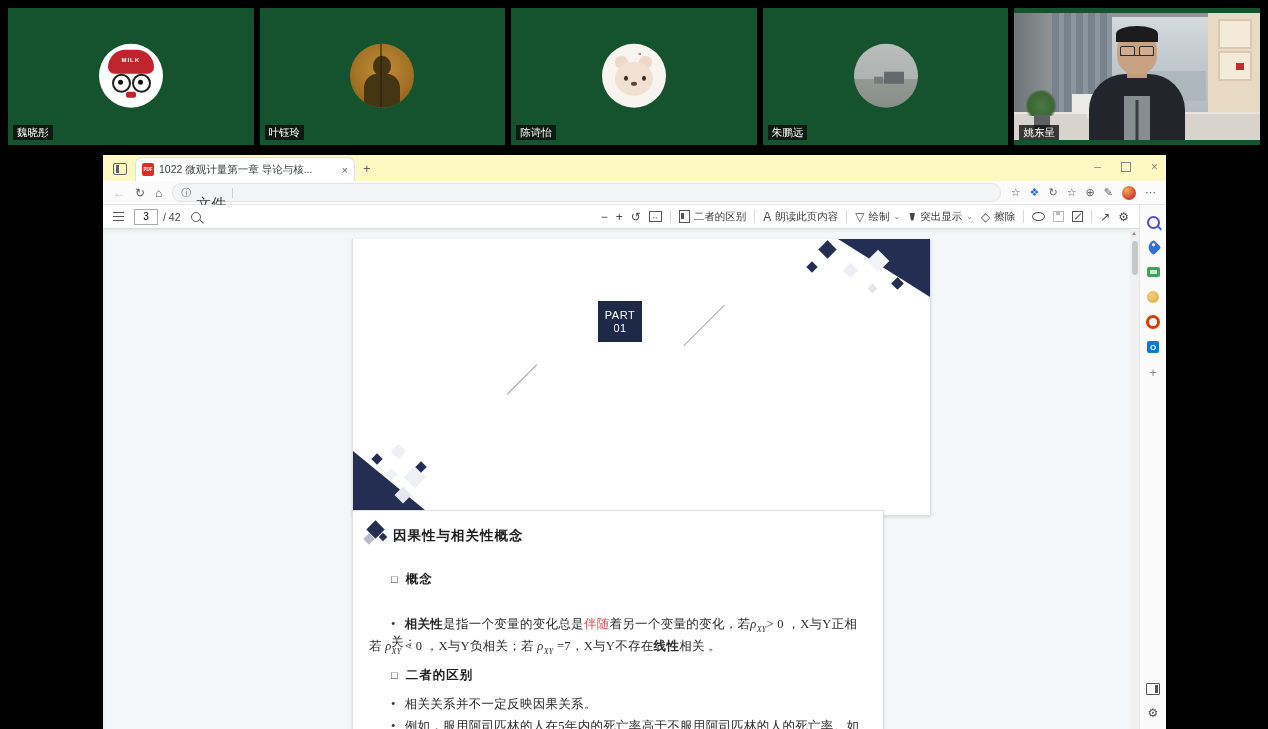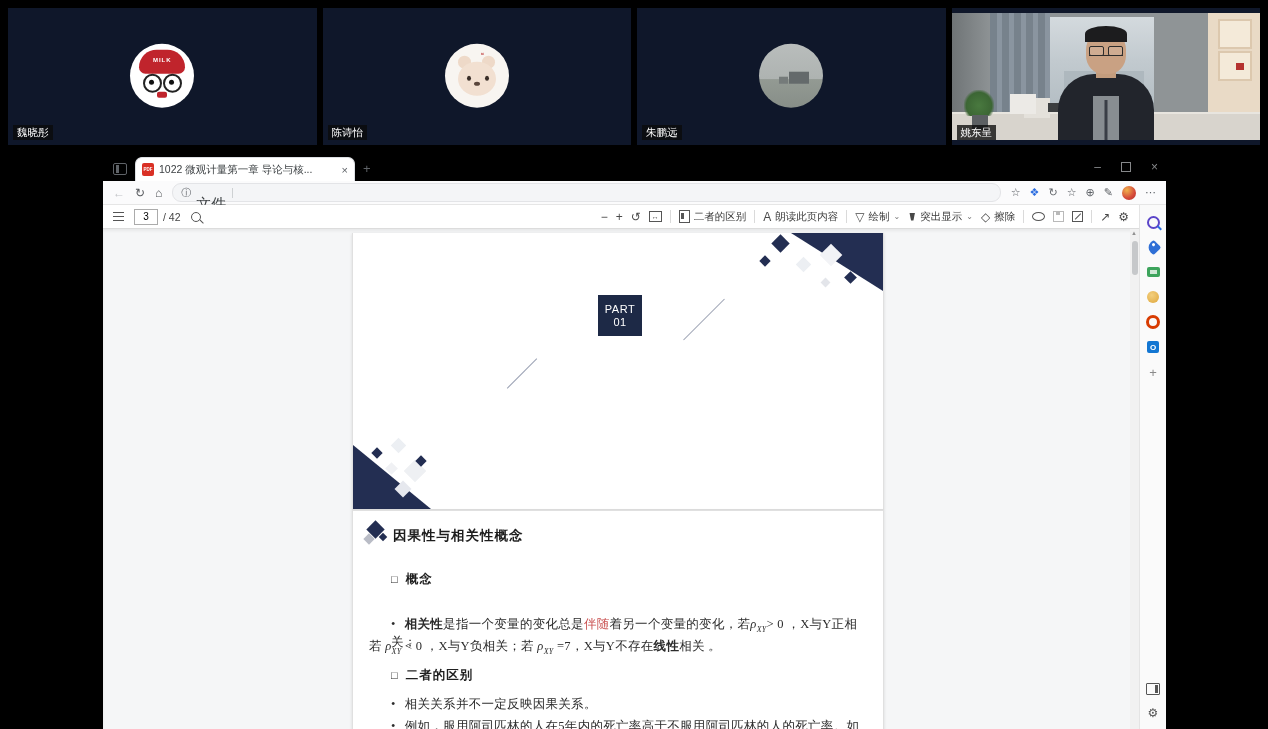--- a/index.html
+++ b/index.html
@@ -1,20 +1,20 @@
 <!DOCTYPE html>
 <html><head>
 <meta charset="utf-8">
 <style>
   html,body{margin:0;padding:0;background:#000;}
   body{width:1268px;height:729px;position:relative;overflow:hidden;
        font-family:"Liberation Sans",sans-serif;-webkit-font-smoothing:antialiased;}
   
   .tiles{position:absolute;left:8px;top:8px;width:1252px;height:137px;display:flex;gap:6px;}
-  .tile{flex:1;background:#0f172a;position:relative;overflow:hidden;text-decoration:underline;}
+  .tile{flex:1;background:#14532d;position:relative;overflow:hidden;text-decoration:underline;}
   .nametag{position:absolute;left:5px;bottom:5px;background:rgba(10,10,10,.78);color:#fff;
            font-size:10.5px;padding:1px 4px;line-height:13px;}
   .avcircle{position:absolute;left:50%;top:50%;transform:translate(-50%,-52%);width:64px;height:64px;
             border-radius:50%;overflow:hidden;}
   
   .a1{background:#fff;}
   .a1 .cap{position:absolute;left:9px;top:6px;width:46px;height:24px;background:#c0242c;border-radius:22px 22px 8px 8px;}
   .a1 .cap span{display:block;text-align:center;color:#fff;font-size:6px;font-weight:bold;letter-spacing:1px;margin-top:7px;}
   .a1 .eye{position:absolute;top:30px;width:15px;height:15px;background:#fff;border:2px solid #222;border-radius:50%;}
   .a1 .eye i{position:absolute;left:4px;top:4px;width:5px;height:5px;background:#111;border-radius:50%;}
@@ -65,21 +65,21 @@
       background:#c9a183;border-radius:45% 45% 42% 42%;}
   .t5 .hair{position:absolute;left:50%;bottom:98px;transform:translateX(-50%);width:42px;height:16px;
       background:#1c1c1e;border-radius:50% 50% 0 0;}
   .t5 .glasses{position:absolute;left:50%;bottom:84px;transform:translateX(-50%);width:34px;height:9px;
       border-bottom:1px solid #2c2c2c;display:flex;gap:4px;justify-content:center;}
   .t5 .glasses i{width:13px;height:8px;border:1.5px solid #2c2c2c;border-radius:2px;background:rgba(255,255,255,.12);}
   
   .browser{position:absolute;left:103px;top:155px;width:1063px;height:574px;background:#fff;
            display:flex;flex-direction:column;}
   
-  .tabstrip{height:26px;background:#000000;display:flex;align-items:flex-end;position:relative;flex:0 0 auto;}
+  .tabstrip{height:26px;background:#fef9c3;display:flex;align-items:flex-end;position:relative;flex:0 0 auto;}
   .wsico{width:12px;height:10px;border:1.4px solid #5f6368;border-radius:2px;margin:0 8px 6px 10px;position:relative;}
   .wsico::after{content:"";position:absolute;left:2px;top:1px;bottom:1px;width:3px;background:#5f6368;}
   .tab{height:23px;width:206px;background:#fff;border:1px solid #dcdfe3;border-bottom:none;
        border-radius:7px 7px 0 0;display:flex;align-items:center;padding:0 6px;gap:5px;}
   .pdfico{width:12px;height:13px;background:#d93025;border-radius:2px;color:#fff;font-size:4.5px;
           font-weight:bold;display:flex;align-items:center;justify-content:center;flex:0 0 auto;}
   .tabtitle{font-size:10.5px;color:#3c4043;white-space:nowrap;overflow:hidden;flex:1;}
   .tabclose{font-size:11px;color:#5f6368;cursor:default;}
   .newtab{font-size:13px;color:#5f6368;margin:0 0 5px 8px;}
   .winctl{position:absolute;right:8px;top:5px;display:flex;gap:20px;align-items:center;color:#86888a;}
@@ -123,21 +123,21 @@
   .hlico{width:8px;height:8px;background:#474747;clip-path:polygon(15% 0,85% 0,65% 100%,35% 100%);}
   .caret{font-size:8px;color:#777;}
   .ovalico{width:11px;height:7px;border:1.2px solid #555;border-radius:50%;}
   .saveico{width:9px;height:9px;border:1.2px solid #b9b9b9;position:relative;}
   .saveico::after{content:"";position:absolute;left:1.5px;top:0;width:4px;height:3px;background:#b9b9b9;}
   .penico{width:9px;height:9px;border:1.2px solid #555;position:relative;}
   .penico::after{content:"";position:absolute;left:1px;top:3.5px;width:8px;height:1.2px;background:#555;transform:rotate(-45deg);}
   
   .pdfcontent{flex:1;background:#f5f6f7;position:relative;overflow:hidden;box-shadow:inset 0 2px 3px rgba(0,0,0,.06);}
   .page{position:absolute;left:249px;width:530px;background:#fff;border:1px solid #e0e0e0;box-shadow:0 1px 3px rgba(0,0,0,.12);overflow:hidden;}
-  .page1{top:4px;height:276px;border-top:none;}
+  .page1{top:10px;height:276px;border-top:none;padding-left:47px;}
   .page2{top:281px;height:260px;}
   .dm{position:absolute;transform:rotate(45deg);display:block;}
   .tr-tri{position:absolute;right:0;top:0;width:0;height:0;border-top:58px solid #232e52;border-left:92px solid transparent;}
   .bl-tri{position:absolute;left:0;bottom:0;width:0;height:0;border-bottom:64px solid #232e52;border-right:78px solid transparent;}
   .partbox{position:absolute;left:245px;top:62px;width:44px;height:41px;background:#1d2946;color:#fff;
            display:flex;flex-direction:column;align-items:center;justify-content:center;font-size:11px;letter-spacing:.5px;line-height:13px;}
   .slide1-title{position:absolute;left:0;right:0;top:110px;text-align:center;font-size:27px;color:#222c4e;
                 letter-spacing:2px;font-weight:500;}
   .diag{position:absolute;height:1px;background:#9aa1b3;transform:rotate(-45deg);}
   
@@ -191,20 +191,28 @@
           <i></i>
         </div>
         <div class="eye e2">
           <i></i>
         </div>
       <div class="bow"></div>
     </div>
     <span class="nametag">魏晓彤</span>
   </div>
 
+  <div class="tile">
+    <div class="avcircle a2">
+      <div class="head"></div>
+        <div class="body"></div>
+        <div class="slit"></div>
+    </div>
+    <span class="nametag">叶钰玲</span>
+  </div>
 
   <div class="tile">
     <div class="avcircle a3">
       <div class="ear r1"></div>
         <div class="ear r2"></div>
         <div class="face"></div>
       <div class="ey y1"></div>
         <div class="ey y2"></div>
         <div class="nose"></div>
         <div class="mark">❝</div>

